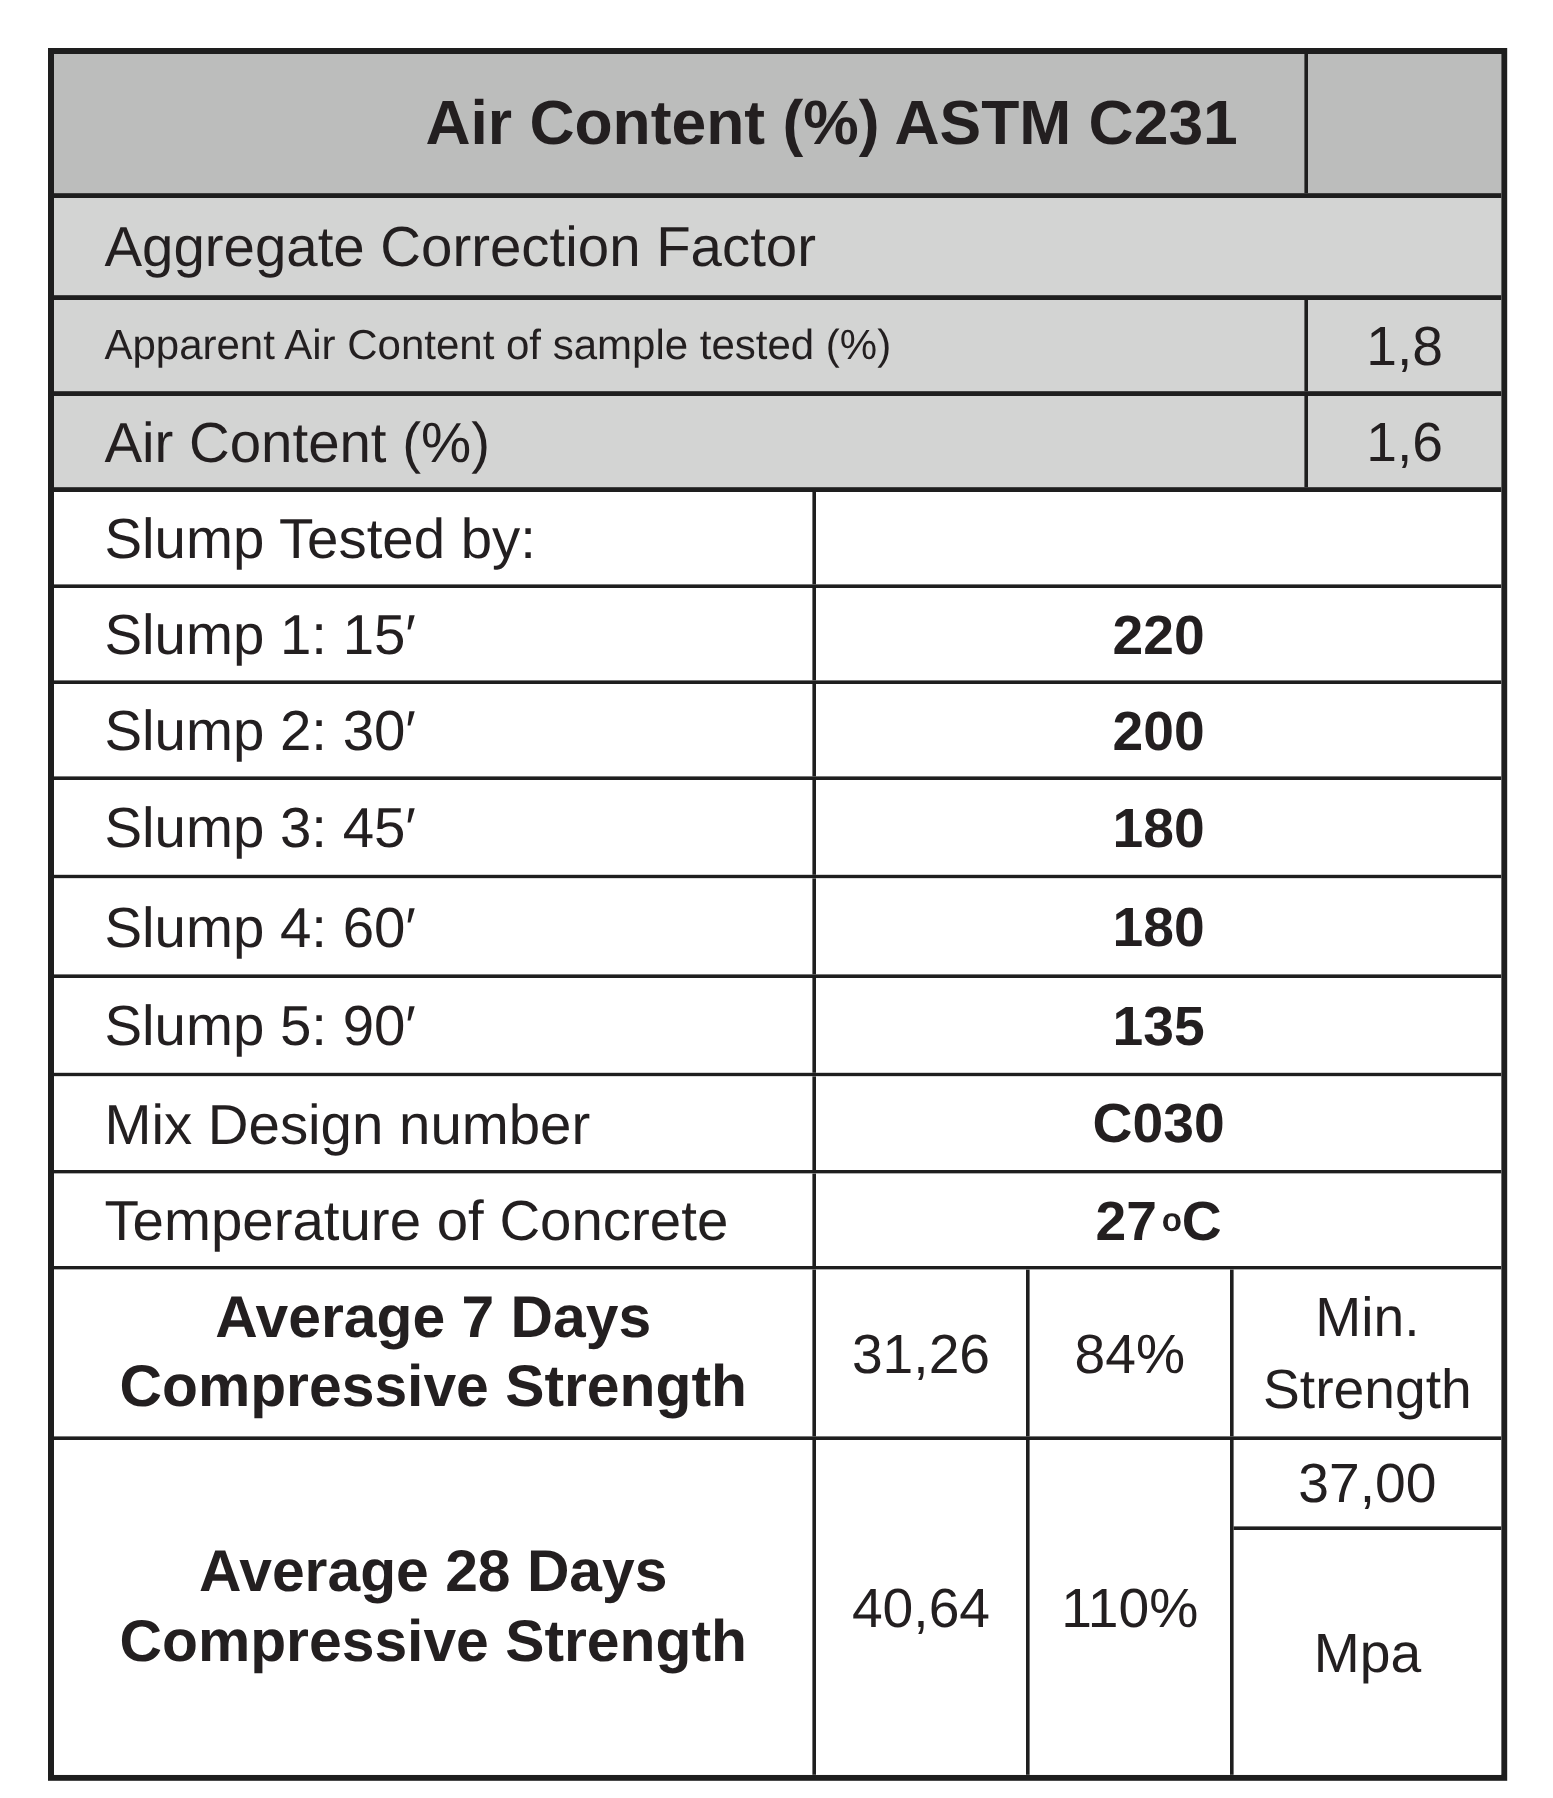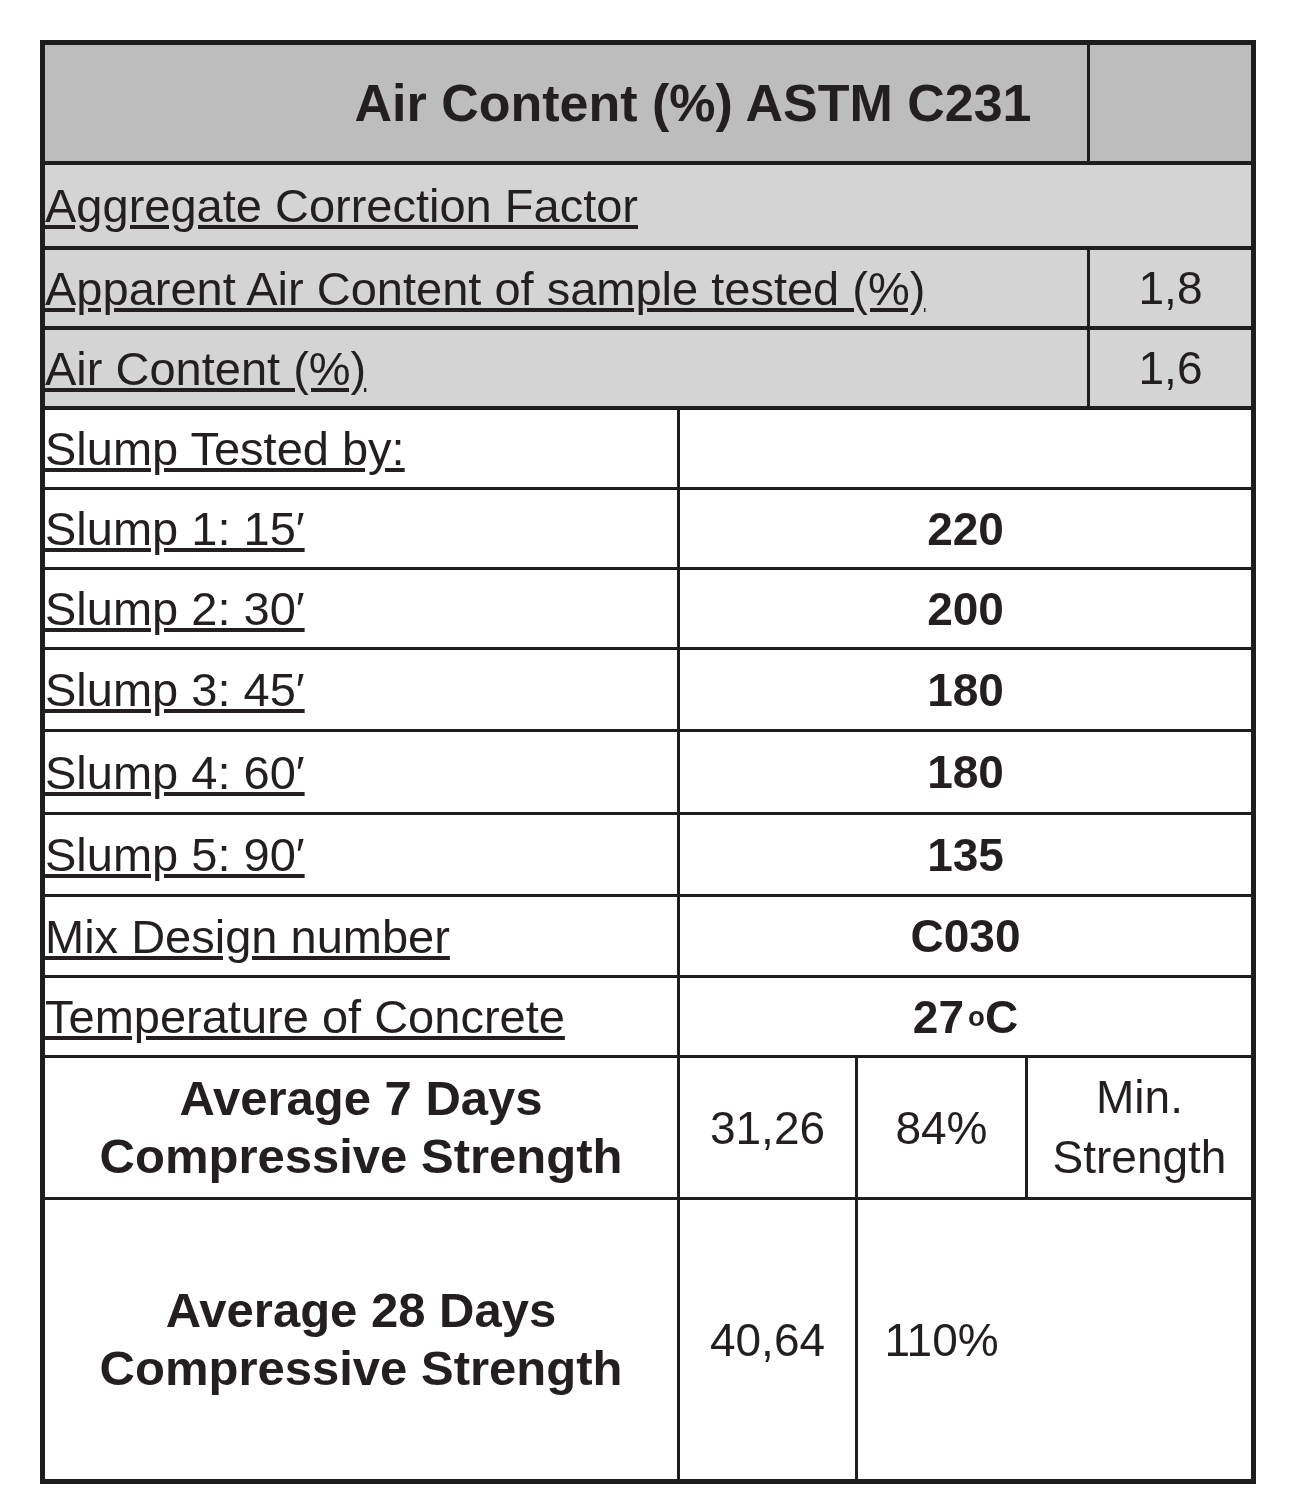--- a/index.html
+++ b/index.html
@@ -26,23 +26,23 @@
   .cell{box-sizing:border-box;display:flex;align-items:center;overflow:hidden;}
   .divL{border-left:3px solid #1e1e1e;}
 
   
   .header-row{height:120px;background:#bcbdbc;}
   .gray-row{height:85px;background:#d3d4d3;}
   .gray-row2{height:80px;background:#d3d4d3;}
   .header-cell{flex:1;justify-content:center;padding-left:254px;}
   .header-cell span{font-weight:bold;font-size:52px;white-space:nowrap;}
   .airval-cell{width:164px;justify-content:center;font-size:46px;}
-  .label-pad{text-decoration:underline;}
+  .label-pad{padding-left:42px;}
   .gray-label{flex:1;font-size:47px;white-space:nowrap;}
-  .gray-label.long{font-size:47px;}
+  .gray-label.long{font-size:35px;}
 
   
   .mid-row{height:80px;background:#ffffff;}
   .mid-label{width:632px;font-size:47px;white-space:nowrap;}
   .mid-value{flex:1;justify-content:center;font-size:46px;font-weight:bold;}
   .sup{vertical-align:super;font-size:60%;line-height:0;}
   .temp-unit{margin-left:4px;}
 
   
   .str-row{height:141px;background:#ffffff;}
@@ -124,16 +124,20 @@
       <div class="cell str-pct divL">84%</div>
       <div class="cell str-last divL">
         <span>Min. Strength</span>
       </div>
     </div>
 
     <div class="row str-row">
       <div class="cell str-label">Average 28 Days Compressive Strength</div>
       <div class="cell str-val divL">40,64</div>
       <div class="cell str-pct divL">110%</div>
+      <div class="str-last-split divL">
+        <div class="sub-top">37,00</div>
+        <div class="sub-bot">Mpa</div>
+      </div>
     </div>
 
   </div>
 </div>
 
 </body></html>

